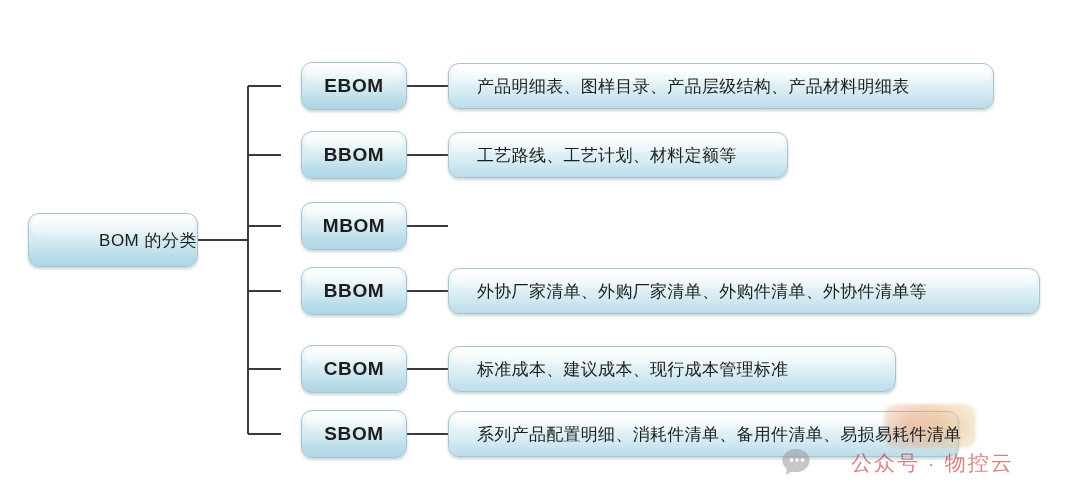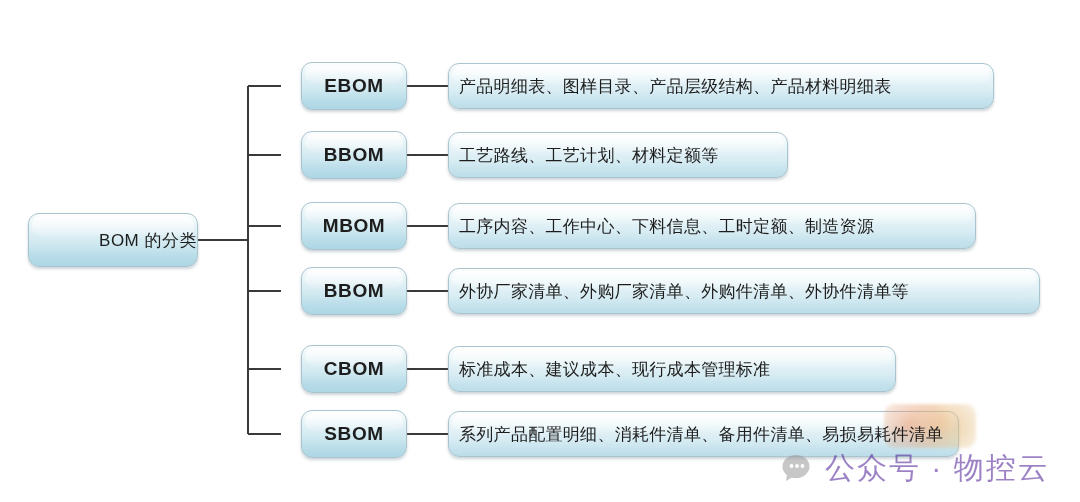--- a/index.html
+++ b/index.html
@@ -83,21 +83,21 @@
     font-size: 19px;
     font-weight: 600;
     letter-spacing: 0.6px;
     margin-left: 20px;
   }
 
   
   .node-detail {
     left: 448px;
     height: 46px;
-    padding: 0 10px;
+    padding: 0 28px;
     justify-content: flex-start;
     font-size: 17px;
     letter-spacing: 0.3px;
     background:
       linear-gradient(to bottom,
         #fdfefe 0%,
         #f4fafc 12%,
         #e7f4f8 34%,
         #d8ecf3 62%,
         #c6e3ed 84%,
@@ -115,24 +115,25 @@
     position: absolute;
     left: 782px;
     top: 448px;
     display: flex;
     align-items: center;
     gap: 9px;
     opacity: 0.55;
     pointer-events: none;
   }
   #watermark .wm-text {
-    font-size: 30px;
-    color: #4c1d95;
+    font-size: 21px;
+    color: #b91c1c;
     letter-spacing: 2px;
     white-space: nowrap;
+    margin-left: 26px;
   }
   #wm-bubble {
     flex: 0 0 auto;
   }
   #wm-blob {
     position: absolute;
     left: 884px;
     top: 404px;
     width: 92px;
     height: 44px;
@@ -187,23 +188,20 @@
   <div class="node node-type" style="top:131px">
     <span class="node-label">BBOM</span>
   </div>
   <div class="node node-detail" style="top:132px;width:340px">
     <span class="node-label">工艺路线、工艺计划、材料定额等</span>
   </div>
 
   <div class="node node-type" style="top:202px">
     <span class="node-label">MBOM</span>
   </div>
-  <div class="node node-detail" style="top:203px;width:528px">
-    <span class="node-label">工序内容、工作中心、下料信息、工时定额、制造资源</span>
-  </div>
 
   <div class="node node-type" style="top:267px">
     <span class="node-label">BBOM</span>
   </div>
   <div class="node node-detail" style="top:268px;width:592px">
     <span class="node-label">外协厂家清单、外购厂家清单、外购件清单、外协件清单等</span>
   </div>
 
   <div class="node node-type" style="top:345px">
     <span class="node-label">CBOM</span>

